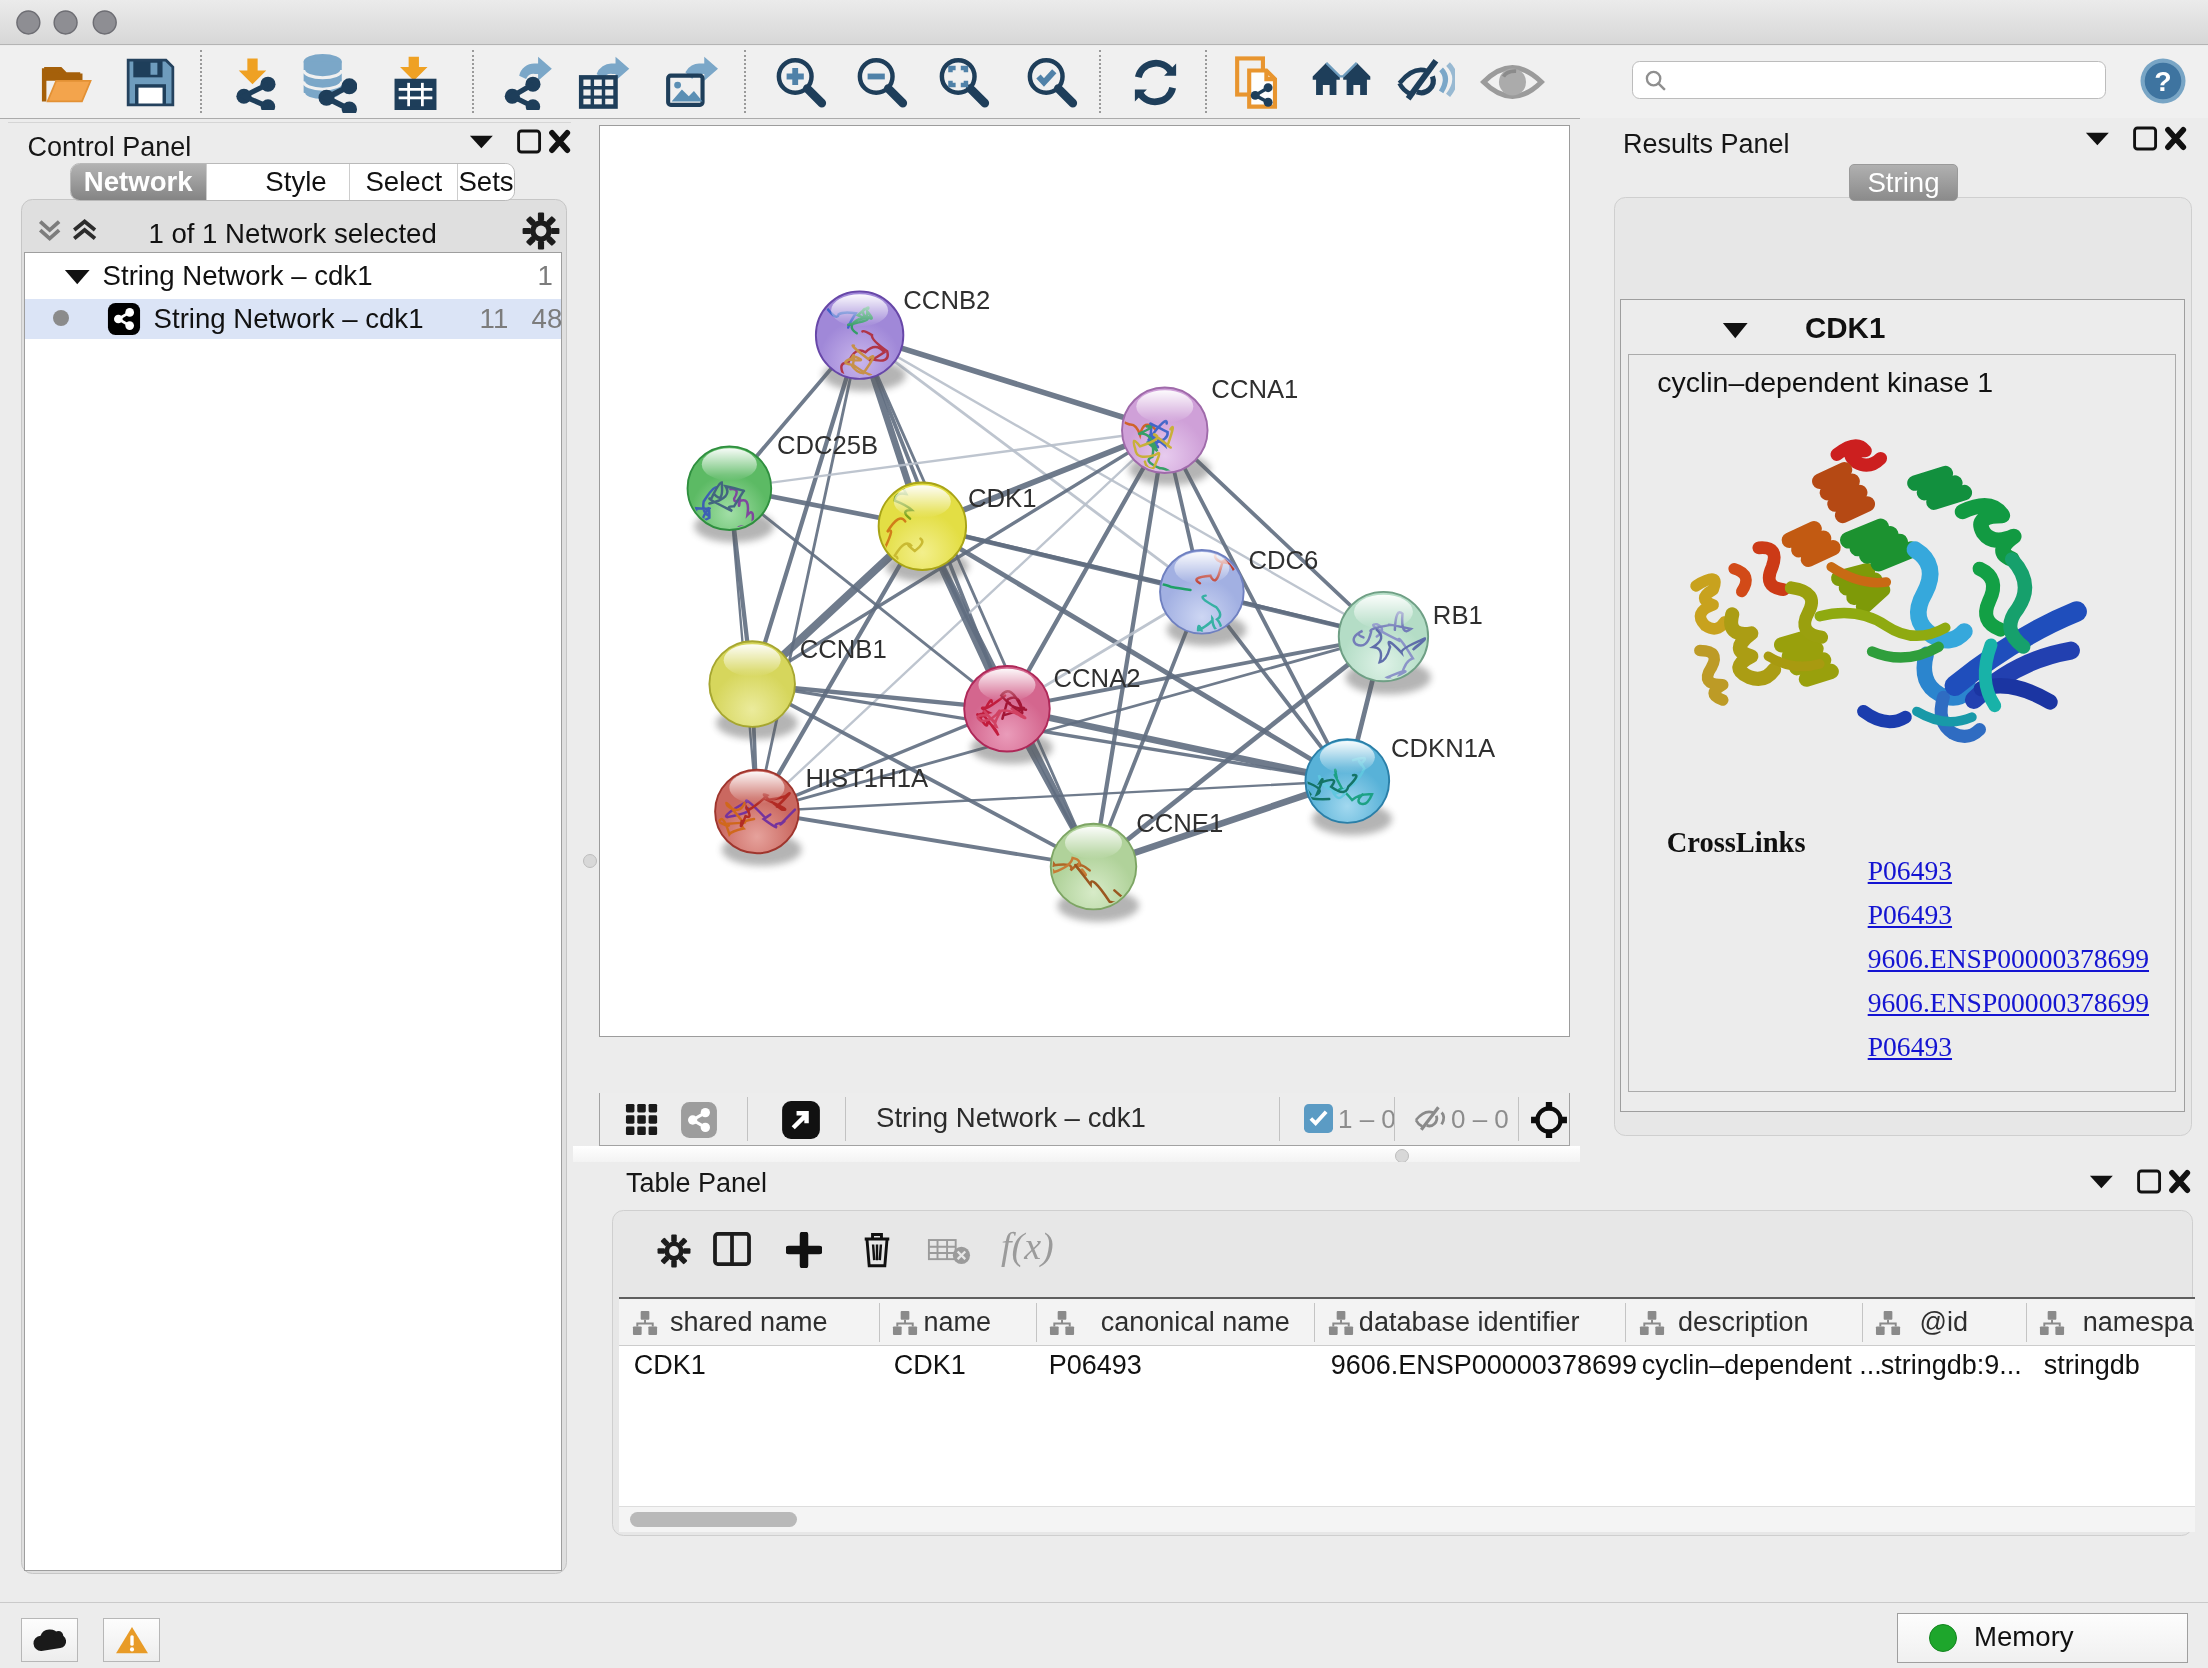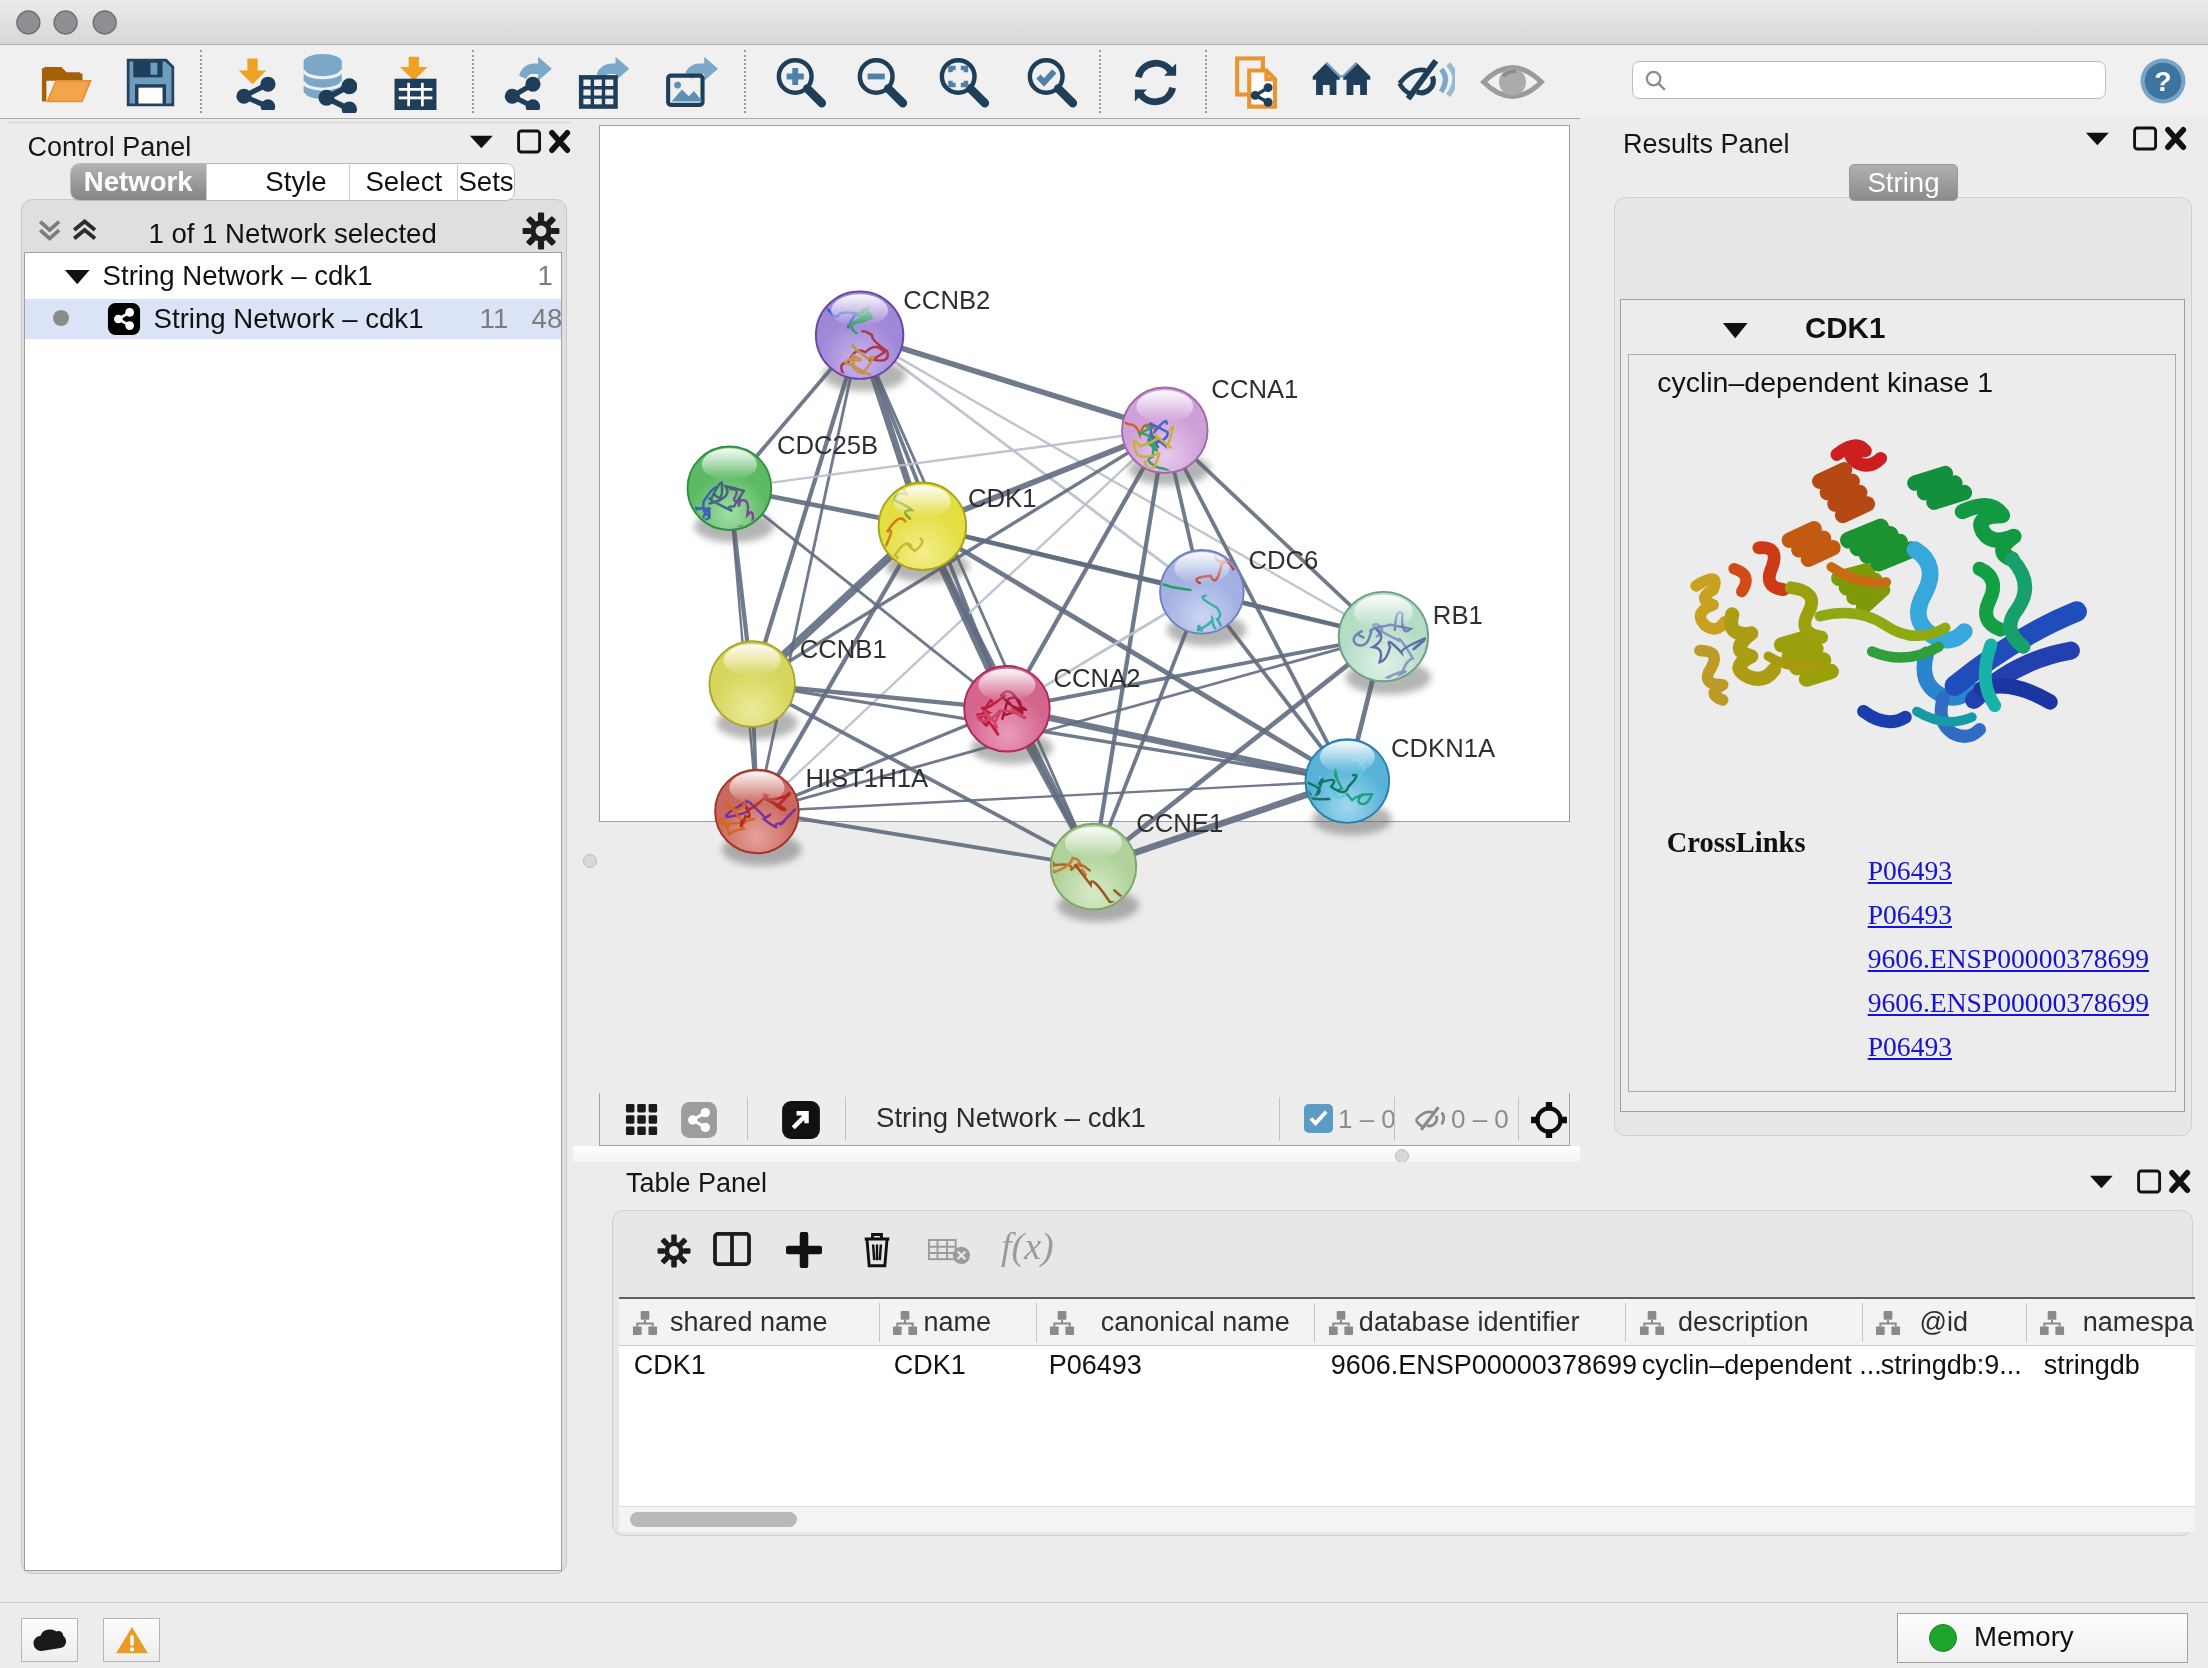--- a/index.html
+++ b/index.html
@@ -266,21 +266,21 @@
           </g>
         <path d="M24 11 L12 18 L24 25" stroke="#ffffff" stroke-width="3" fill="none"></path>
       </svg>
       <div class="abs" style="left:129px;top:3.8px;font-size:27.6px;color:#111;">String Network – cdk1</div>
       <div class="abs" style="left:455px;top:3.8px;font-size:27.6px;color:#7c7c7c;">11</div>
       <div class="abs" style="left:507px;top:3.8px;font-size:27.6px;color:#7c7c7c;">48</div>
     </div>
   </div>
 </div>
 
-<div class="abs" style="left:599px;top:125px;width:971px;height:697px;background:#ffffff;border:1.9px solid #9c9c9c;box-sizing:border-box;">
+<div class="abs" style="left:599px;top:125px;width:971px;height:912px;background:#ffffff;border:1.9px solid #9c9c9c;box-sizing:border-box;">
 <svg width="967" height="964" viewBox="0 0 1017 1014" style="position:absolute;left:0;top:0">
 <defs>
 <radialGradient id="gCCNB2" cx="0.5" cy="0.8" r="0.85">
           <stop offset="0" stop-color="#c9b6ec"></stop>
           <stop offset="0.55" stop-color="#a088d8"></stop>
           <stop offset="0.92" stop-color="#a088d8"></stop>
           <stop offset="1" stop-color="#6747a8"></stop>
         </radialGradient>
 <radialGradient id="gCCNA1" cx="0.5" cy="0.8" r="0.85">
           <stop offset="0" stop-color="#e7cbee"></stop>

